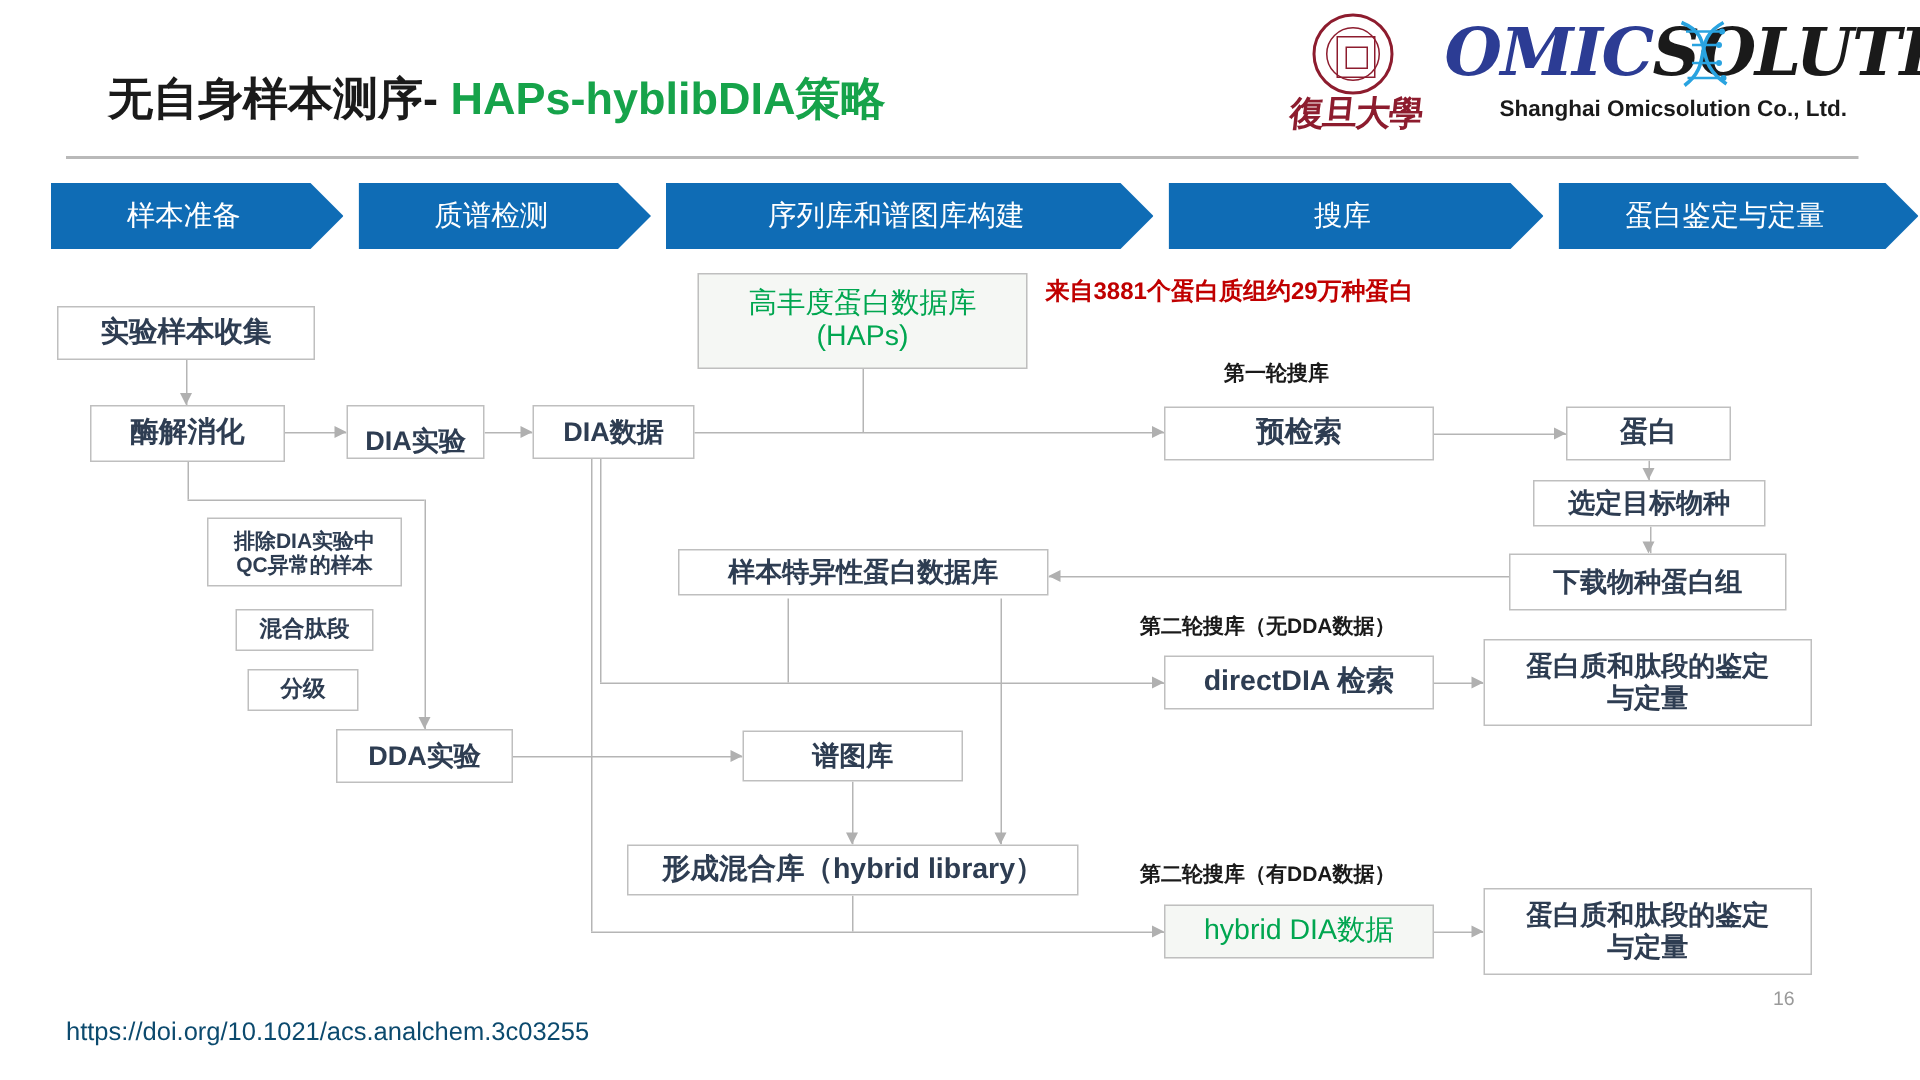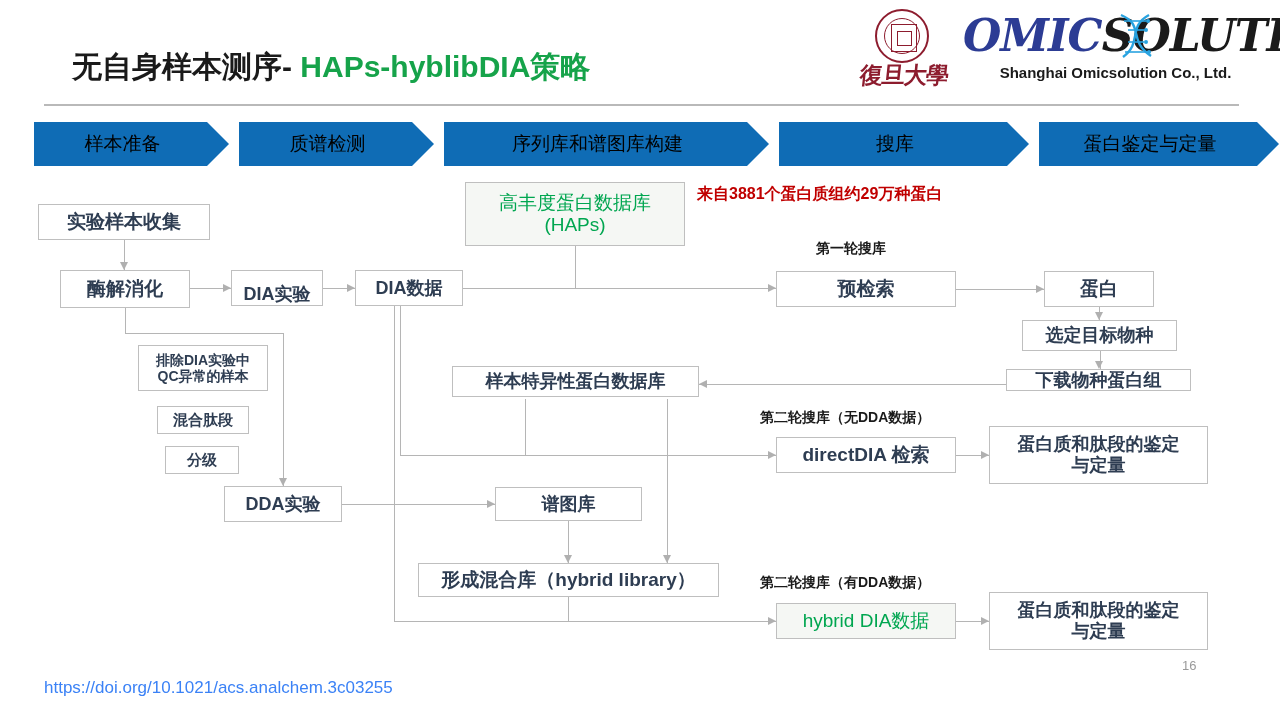--- a/index.html
+++ b/index.html
@@ -60,21 +60,21 @@
     position:absolute;left:152px;top:2px;width:42px;height:50px;
   }
   .omics-sub{
     position:absolute;left:0;top:54px;width:305px;text-align:center;
     font-size:15px;font-weight:bold;color:#1a1a1a;white-space:nowrap;
   }
 
   
   .chevrons{position:absolute;left:34px;top:122px;height:44px;}
   .chev{
-    position:absolute;top:0;height:44px;background:#0f6cb5;color:#000000;
+    position:absolute;top:0;height:44px;background:#0f6cb5;color:#ffffff;
     font-size:19px;display:flex;align-items:center;justify-content:center;
     box-sizing:border-box;
   }
   .chev.arrow{
     clip-path:polygon(0 0, calc(100% - 22px) 0, 100% 50%, calc(100% - 22px) 100%, 0 100%);
     padding-right:18px;
   }
 
   
   .box{
@@ -93,21 +93,21 @@
   .arrowhead{position:absolute;width:0;height:0;}
   .ah-right{border-top:4.5px solid transparent;border-bottom:4.5px solid transparent;border-left:8px solid #b0b0b0;}
   .ah-left{border-top:4.5px solid transparent;border-bottom:4.5px solid transparent;border-right:8px solid #b0b0b0;}
   .ah-down{border-left:4.5px solid transparent;border-right:4.5px solid transparent;border-top:8px solid #b0b0b0;}
 
   
   .lbl{position:absolute;white-space:nowrap;color:#1a1a1a;font-weight:bold;}
   .lbl.red{color:#c00000;font-size:16px;}
   .lbl.round{font-size:14px;font-weight:bold;}
   .footer-url{
-    position:absolute;left:44px;top:678px;font-size:17px;color:#3b82f6;white-space:nowrap;
+    position:absolute;left:44px;top:678px;font-size:17px;color:#0c4a6e;white-space:nowrap;
   }
   .page-no{
     position:absolute;left:1182px;top:658px;font-size:13px;color:#9a9a9a;
   }
 </style>
 </head>
 <body>
 
 <div id="slide">
 
@@ -243,21 +243,21 @@
       </div>
       <div class="box plain" style="left: 776px; top: 271px; width: 180px; height: 36px; font-size: 19px;">
         <span style="white-space: pre-line;">预检索</span>
       </div>
       <div class="box plain" style="left: 1044px; top: 271px; width: 110px; height: 36px; font-size: 19px;">
         <span style="white-space: pre-line;">蛋白</span>
       </div>
       <div class="box plain" style="left: 1022px; top: 320px; width: 155px; height: 31px; font-size: 18px;">
         <span style="white-space: pre-line;">选定目标物种</span>
       </div>
-      <div class="box plain" style="left: 1006px; top: 369px; width: 185px; height: 22px; font-size: 18px;">
+      <div class="box plain" style="left: 1006px; top: 369px; width: 185px; height: 38px; font-size: 18px;">
         <span style="white-space: pre-line;">下载物种蛋白组</span>
       </div>
       <div class="box plain" style="left: 776px; top: 437px; width: 180px; height: 36px; font-size: 19px;">
         <span style="white-space: pre-line;">directDIA 检索</span>
       </div>
       <div class="box plain" style="left: 989px; top: 426px; width: 219px; height: 58px; font-size: 18px;">
         <span style="white-space: pre-line;">蛋白质和肽段的鉴定
 与定量</span>
       </div>
       <div class="box green-txt" style="left: 776px; top: 603px; width: 180px; height: 36px; font-size: 19px;">

